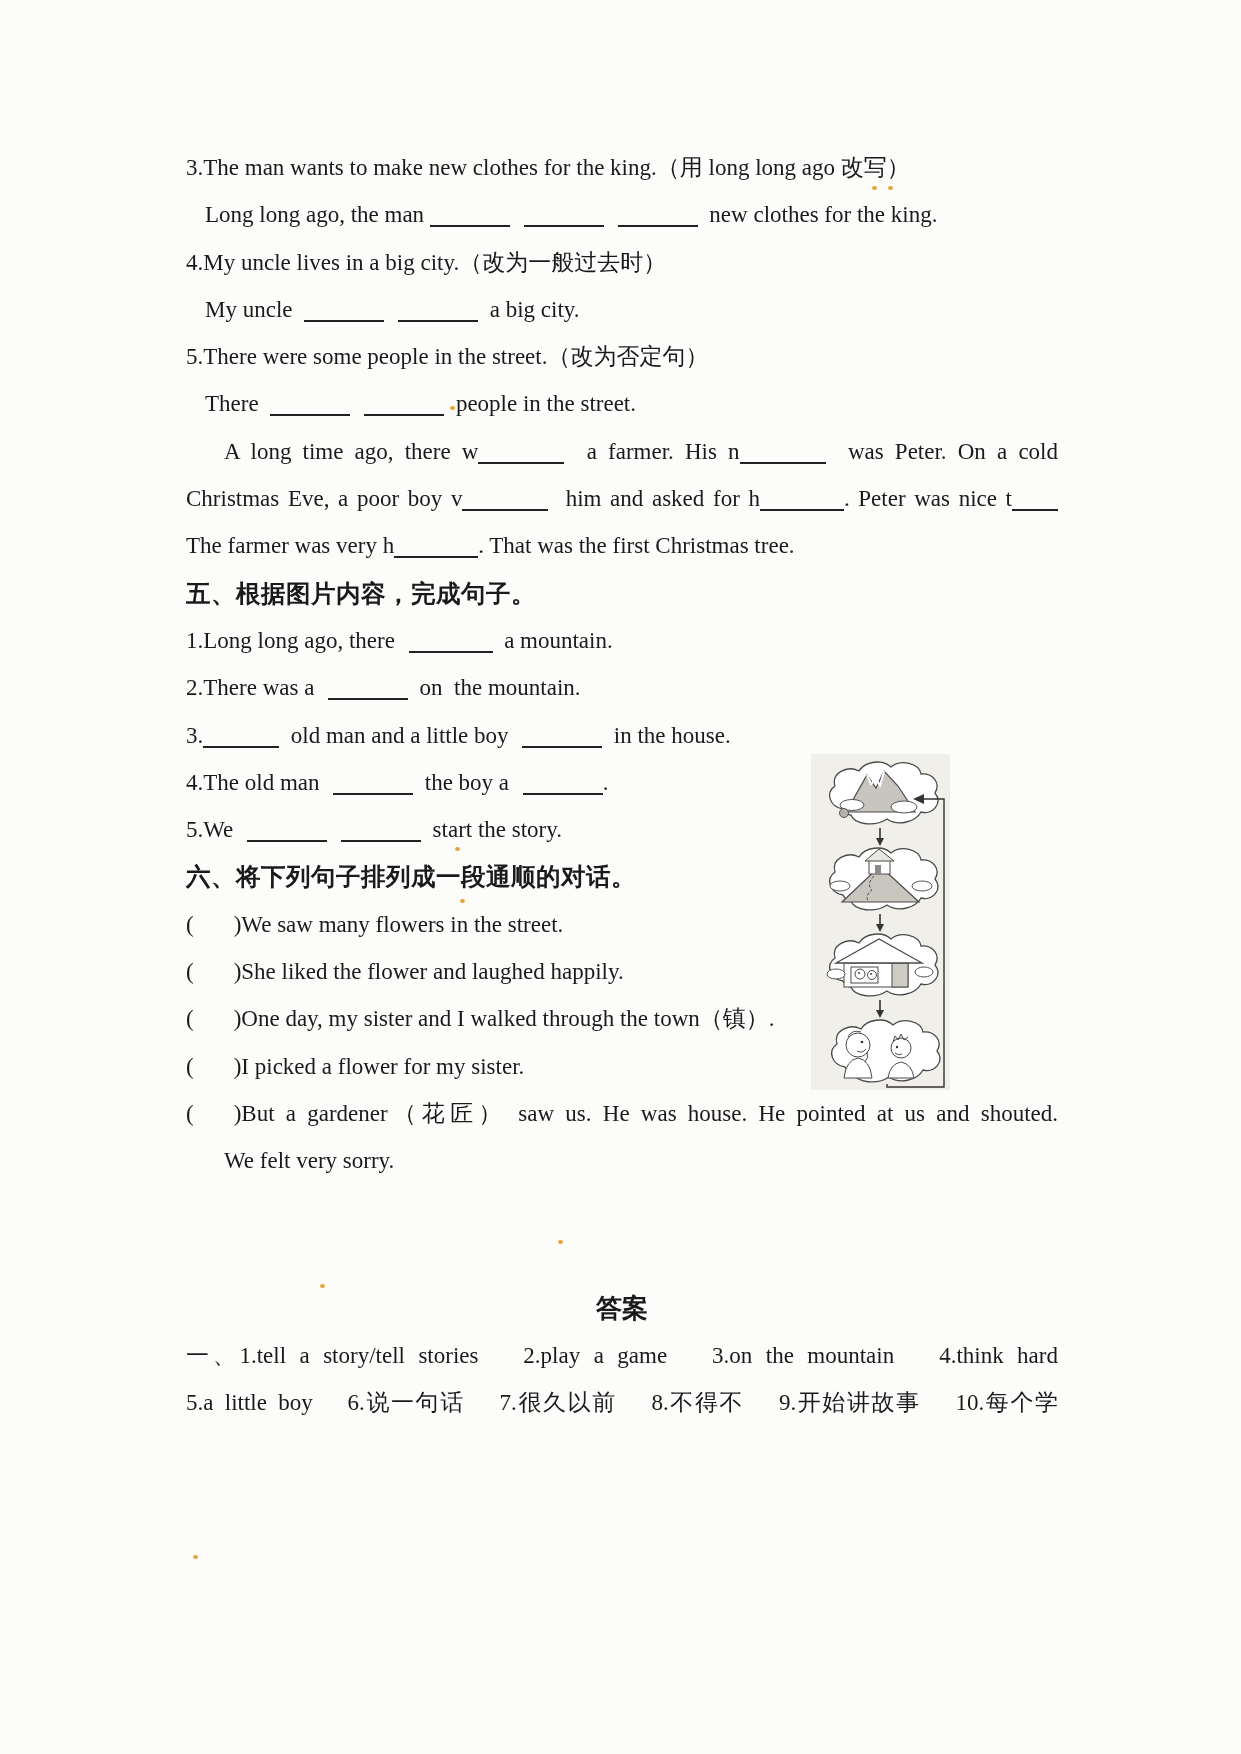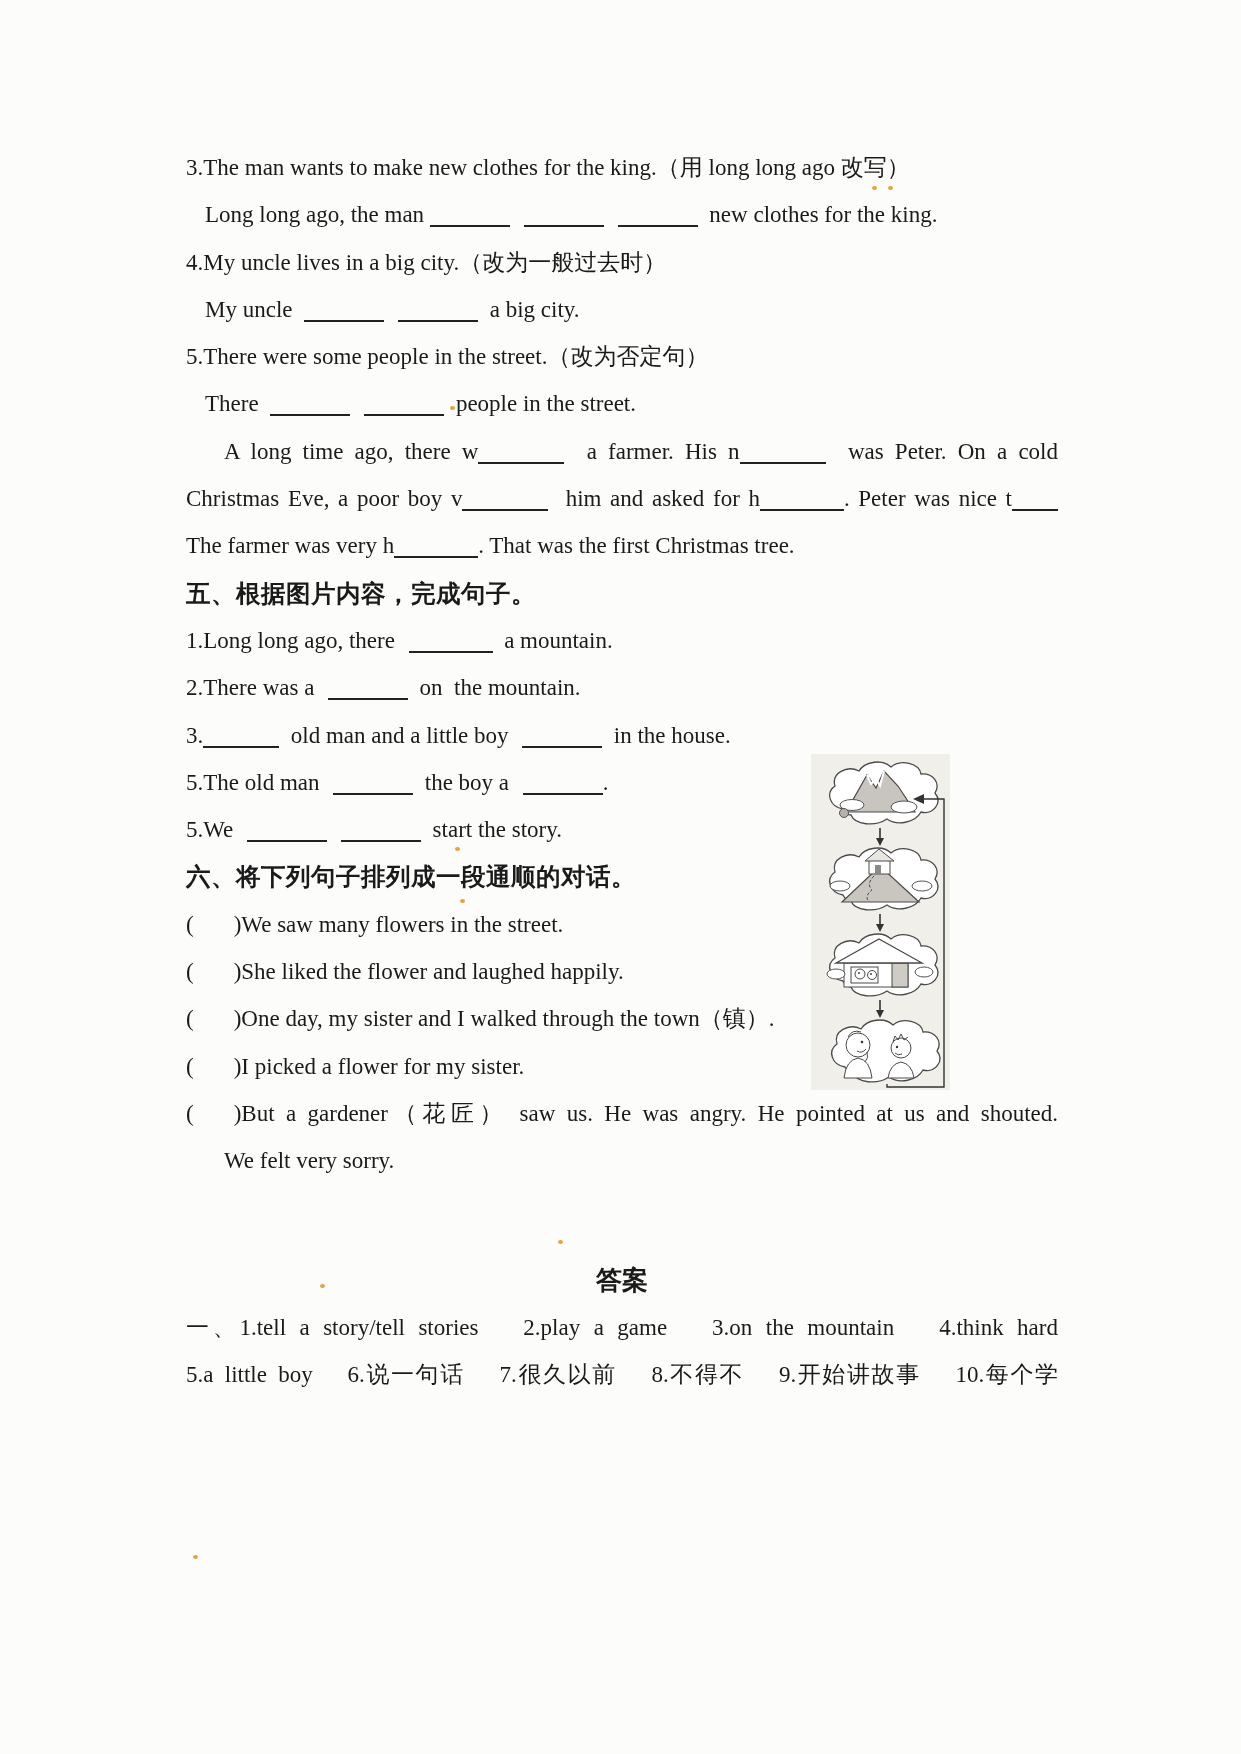--- a/index.html
+++ b/index.html
@@ -18,21 +18,21 @@
   .just{white-space:normal;text-align:justify;text-align-last:justify;}
   .heading{
     font-family:"Liberation Sans","DejaVu Sans",sans-serif;
     font-weight:700;font-size:24.5px;letter-spacing:0.5px;
   }
   .center-title{
     text-align:center;text-align-last:center;
     font-family:"Liberation Sans","DejaVu Sans",sans-serif;
     font-weight:700;font-size:26px;
   }
-  .gap-before{margin-top:72px;}
+  .gap-before{margin-top:100px;}
   .wide{word-spacing:4px;}
   .blank{
     display:inline-block;height:3px;border-bottom:2.2px solid #222;
     vertical-align:-5px;
   }
   .gapseg{display:inline-block;height:2px;}
   .dot{
     position:absolute;width:5px;height:4px;border-radius:50%;
     pointer-events:none;
   }
@@ -49,28 +49,28 @@
       <div class="line ind-r"><span>My uncle </span><span class="gapseg" style="width: 6px;"></span><span class="blank" style="width: 80px;"></span><span class="gapseg" style="width: 14px;"></span><span class="blank" style="width: 80px;"></span><span>&nbsp; a big city.</span></div>
       <div class="line"><span>5.There were some people in the street.（改为否定句）</span></div>
       <div class="line ind-r"><span>There </span><span class="gapseg" style="width: 6px;"></span><span class="blank" style="width: 80px;"></span><span class="gapseg" style="width: 14px;"></span><span class="blank" style="width: 80px;"></span><span>&nbsp; people in the street.</span></div>
       <div class="line ind-pf just"><span>A long time ago, there w</span><span class="blank" style="width: 86px;"></span><span>&nbsp; a farmer. His n</span><span class="blank" style="width: 86px;"></span><span>&nbsp; was Peter. On a cold</span></div>
       <div class="line just"><span>Christmas Eve, a poor boy v</span><span class="blank" style="width: 86px;"></span><span>&nbsp; him and asked for h</span><span class="blank" style="width: 84px;"></span><span>. Peter was nice t</span><span class="blank" style="width: 46px;"></span></div>
       <div class="line"><span>The farmer was very h</span><span class="blank" style="width: 84px;"></span><span>. That was the first Christmas tree.</span></div>
       <div class="line heading"><span>五、根据图片内容，完成句子。</span></div>
       <div class="line"><span>1.Long long ago, there </span><span class="gapseg" style="width: 8px;"></span><span class="blank" style="width: 84px;"></span><span>&nbsp; a mountain.</span></div>
       <div class="line"><span>2.There was a </span><span class="gapseg" style="width: 8px;"></span><span class="blank" style="width: 80px;"></span><span>&nbsp; on&nbsp; the mountain.</span></div>
       <div class="line"><span>3.</span><span class="blank" style="width: 76px;"></span><span>&nbsp; old man and a little boy </span><span class="gapseg" style="width: 8px;"></span><span class="blank" style="width: 80px;"></span><span>&nbsp; in the house.</span></div>
-      <div class="line"><span>5.The old man </span><span class="gapseg" style="width: 8px;"></span><span class="blank" style="width: 80px;"></span><span>&nbsp; the boy a </span><span class="gapseg" style="width: 8px;"></span><span class="blank" style="width: 80px;"></span><span>.</span></div>
+      <div class="line"><span>4.The old man </span><span class="gapseg" style="width: 8px;"></span><span class="blank" style="width: 80px;"></span><span>&nbsp; the boy a </span><span class="gapseg" style="width: 8px;"></span><span class="blank" style="width: 80px;"></span><span>.</span></div>
       <div class="line"><span>5.We </span><span class="gapseg" style="width: 8px;"></span><span class="blank" style="width: 80px;"></span><span class="gapseg" style="width: 14px;"></span><span class="blank" style="width: 80px;"></span><span>&nbsp; start the story.</span></div>
       <div class="line heading"><span>六、将下列句子排列成一段通顺的对话。</span></div>
       <div class="line"><span>(</span><span class="gapseg" style="width: 40px;"></span><span>)We saw many flowers in the street.</span></div>
       <div class="line"><span>(</span><span class="gapseg" style="width: 40px;"></span><span>)She liked the flower and laughed happily.</span></div>
       <div class="line"><span>(</span><span class="gapseg" style="width: 40px;"></span><span>)One day, my sister and I walked through the town（镇）.</span></div>
       <div class="line"><span>(</span><span class="gapseg" style="width: 40px;"></span><span>)I picked a flower for my sister.</span></div>
-      <div class="line just"><span>(</span><span class="gapseg" style="width: 40px;"></span><span>)But a gardener（花匠） saw us. He was angry. He pointed at us and shouted.</span></div>
+      <div class="line just"><span>(</span><span class="gapseg" style="width: 40px;"></span><span>)But a gardener（花匠） saw us. He was house. He pointed at us and shouted.</span></div>
       <div class="line ind-pf"><span>We felt very sorry.</span></div>
       <div class="line center-title gap-before"><span>答案</span></div>
       <div class="line just wide"><span>一、1.tell a story/tell stories </span><span class="gapseg" style="width: 18px;"></span><span> 2.play a game </span><span class="gapseg" style="width: 18px;"></span><span> 3.on the mountain </span><span class="gapseg" style="width: 18px;"></span><span> 4.think hard</span></div>
       <div class="line just wide"><span>5.a little boy </span><span class="gapseg" style="width: 12px;"></span><span> 6.说一句话 </span><span class="gapseg" style="width: 12px;"></span><span> 7.很久以前 </span><span class="gapseg" style="width: 12px;"></span><span> 8.不得不 </span><span class="gapseg" style="width: 12px;"></span><span> 9.开始讲故事 </span><span class="gapseg" style="width: 12px;"></span><span> 10.每个学</span></div>
     </div>
 
   <svg class="illus" viewBox="0 0 139 336" xmlns="http://www.w3.org/2000/svg">
     <rect width="139" height="336" fill="#f1efe9"></rect>
     <defs>
       <path id="cloud" d="M21,49 C8,47 3,33 13,26 C9,13 25,5 37,11 C43,1 61,-1 69,7 C79,-1 97,3 99,14 C111,13 119,23 113,33 C121,43 111,55 99,52 C93,63 75,66 65,59 C53,67 33,65 29,55 C25,55 23,53 21,49 Z"></path>

